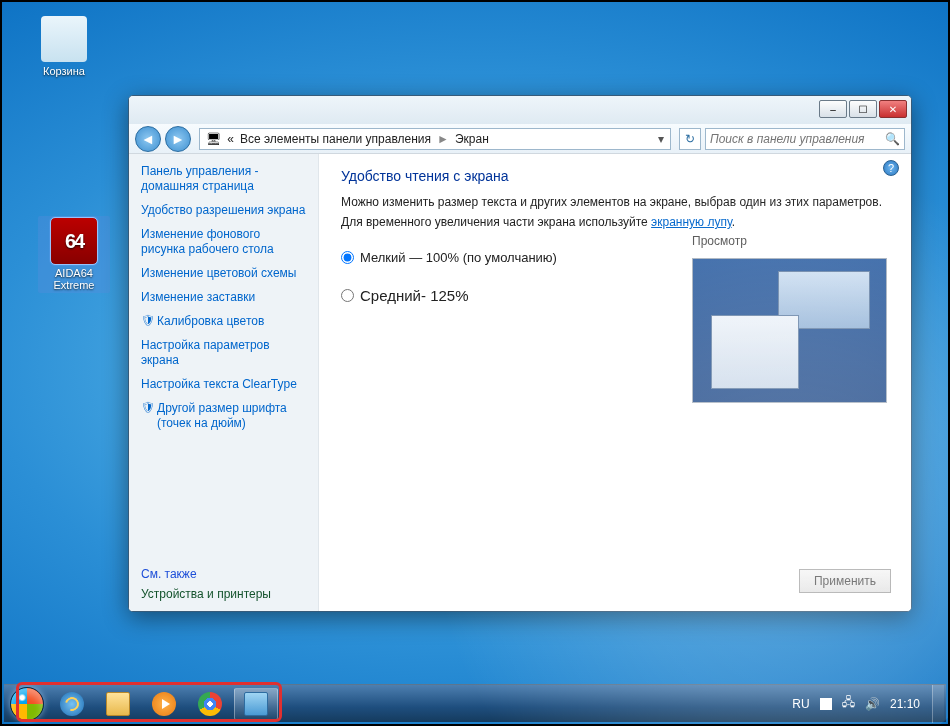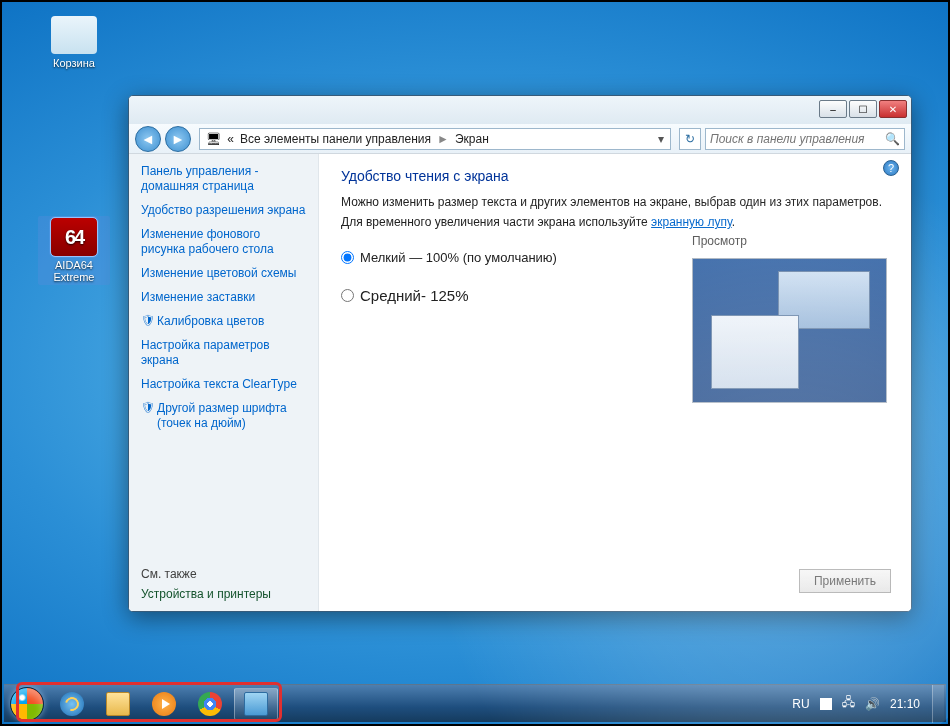--- a/index.html
+++ b/index.html
@@ -15,21 +15,21 @@
     content:""; position:absolute; right:-120px; bottom:-80px; width:700px; height:700px;
     border-radius:50%;
     background:
       radial-gradient(circle at 60% 60%, rgba(255,255,255,.25) 0%, rgba(255,255,255,.15) 30%, rgba(255,255,255,0) 60%);
     pointer-events:none;
   }
 
   
   .di { position:absolute; width:72px; text-align:center; color:#fff; font-size:11px;
         text-shadow:0 1px 2px rgba(0,0,0,.8); }
-  .di .box { width:46px; height:38px; margin:0 auto 3px; border-radius:4px; display:flex; align-items:center; justify-content:center; }
+  .di .box { width:46px; height:46px; margin:0 auto 3px; border-radius:4px; display:flex; align-items:center; justify-content:center; }
   .recycle { background:linear-gradient(#eaf5fb,#c8e2f0); }
   .chrome  { background:radial-gradient(circle at 50% 50%, #fff 0 18%, #4285f4 18% 40%, transparent 40%),
              conic-gradient(#ea4335 0 120deg,#fbbc05 120deg 240deg,#34a853 240deg 360deg); border-radius:50%; width:42px;height:42px;}
   .aida    { background:linear-gradient(#b00,#800); }
   .aida span { color:#fff; font-weight:700; font-size:20px; letter-spacing:-2px;}
   .di.sel .box { outline:1px solid rgba(160,200,255,.9); box-shadow:0 0 0 2px rgba(100,160,240,.3);}
   .di.sel { background:rgba(90,140,220,.35); border-radius:2px; padding:2px 0;}
 
   
   .win {
@@ -54,21 +54,21 @@
   .refresh { width:22px; height:22px; border:1px solid #9db7cc; background:#fff; display:flex; align-items:center; justify-content:center; color:#2a6ca0;}
   .search { width:200px; height:22px; border:1px solid #9db7cc; background:#fff; display:flex; align-items:center; padding:0 4px; color:#888; font-style:italic;}
   .search input { border:none; outline:none; flex:1; font-size:12px; font-style:italic; color:#555;}
   .search .mag { color:#3a6ea5; font-style:normal;}
   .body { position:absolute; top:58px; bottom:0; left:0; right:0; background:#fff; display:flex;}
   .sidebar { width:190px; background:#eef3f7; border-right:1px solid #e0e6eb; padding:10px 12px; font-size:12px; display:flex; flex-direction:column;}
   .sblist a { display:block; color:#0066cc; text-decoration:none; margin-bottom:9px; line-height:1.25;}
   .sblist .withshield { position:relative; padding-left:16px;}
   .sblist .withshield::before { content:"🛡"; position:absolute; left:0; top:0; font-size:11px;}
   .seealso { margin-top:auto; color:#555; font-size:12px;}
-  .seealso .hdr { color:#404040; margin-bottom:6px;}
+  .seealso .hdr { color:#1d4ed8; margin-bottom:6px;}
   .seealso a { color:#14532d; text-decoration:none;}
   .content { flex:1; padding:14px 18px 14px 22px; font-size:12px; color:#222; position:relative;}
   .content h2 { color:#003399; font-weight:400; font-size:14px; margin-bottom:10px;}
   .content p { line-height:1.35; margin-bottom:4px;}
   .content a.inl { color:#0066cc; text-decoration:underline;}
   .options { margin-top:20px;}
   .opt { display:flex; align-items:center; gap:6px; margin-bottom:22px; font-size:13px;}
   .opt input { width:13px; height:13px;}
   .preview { position:absolute; right:24px; top:80px; width:195px;}
   .preview .lbl { color:#555; margin-bottom:10px;}
@@ -109,21 +109,21 @@
   .ic-cpl{width:24px;height:18px;background:linear-gradient(#9fd5f3,#4a9ad4);border:1px solid #2d6ca0;border-radius:2px;}
   .chrome-sm{width:22px;height:22px;border-radius:50%;
     background:radial-gradient(circle at 50% 50%, #fff 0 16%, #4285f4 16% 36%, transparent 36%),
                conic-gradient(#ea4335 0 120deg,#fbbc05 120deg 240deg,#34a853 240deg 360deg);}
 </style>
 </head>
 <body>
 
 <div class="desktop">
 
-  <div class="di" style="left:36px; top:14px">
+  <div class="di" style="left:26px; top:14px">
     <div class="box recycle"></div>
     <div>Корзина</div>
   </div>
   <div class="di sel" style="left:36px; top:214px">
     <div class="box aida">
         <span>64</span>
       </div>
     <div>AIDA64 Extreme</div>
   </div>
 

